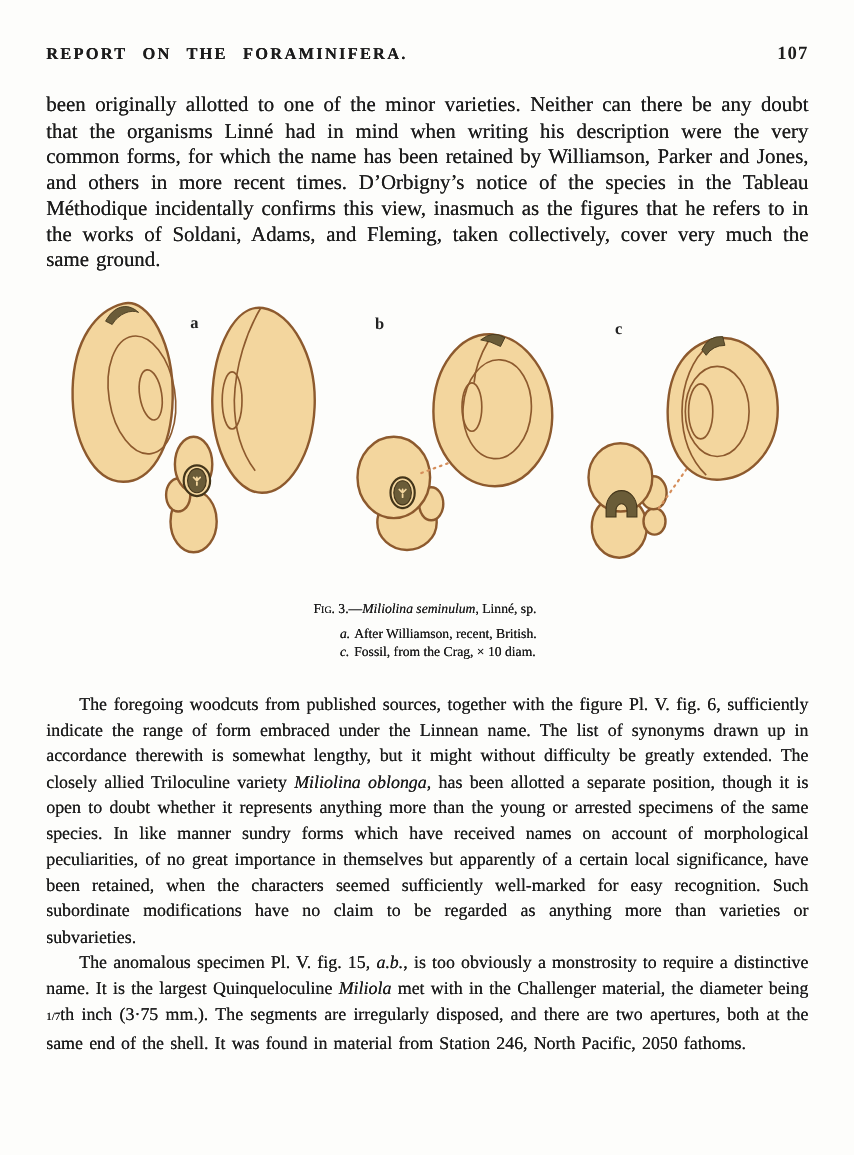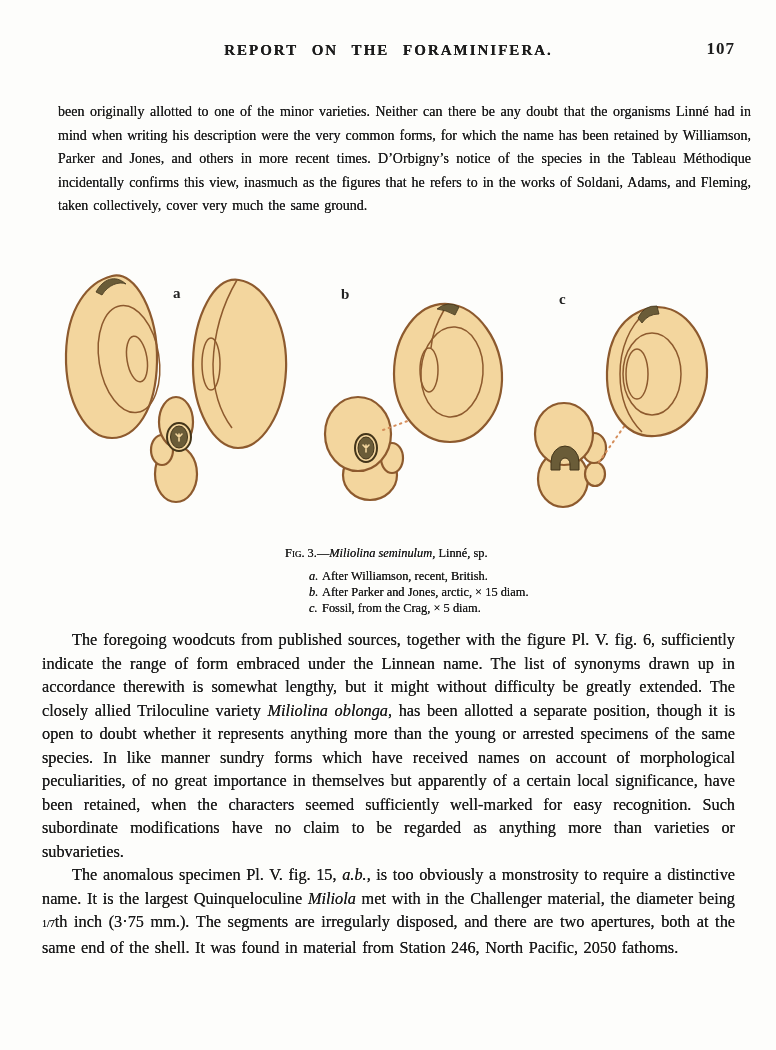--- a/index.html
+++ b/index.html
@@ -7,32 +7,32 @@
     width:776px; height:1050px;
     background:var(--paper,#fdfdfb);
     color:var(--ink,#1c1c1c);
     font-family:"Liberation Serif","DejaVu Serif",serif;
     position:relative; overflow:hidden;
   }
   .page { position:absolute; inset:0; }
 
   .header { position:absolute; top:42px; left:42px; width:693px; height:24px; }
   .header-title {
-    text-align:center; font-size:15px; font-weight:bold;
+    font-size:15px; font-weight:bold;
     letter-spacing:2px; word-spacing:8px;
     text-shadow:0 0 .3px currentColor;
   }
   .page-number {
     position:absolute; right:0; top:-3px;
     font-size:17px; font-weight:bold; letter-spacing:1px;
   }
 
   .para {
-    position:absolute; left:42px; width:693px; margin:16px;
-    text-align:justify; font-size:14px; line-height:23.5px;
+    position:absolute; left:42px; width:693px; margin:0;
+    text-align:justify; font-size:19px; line-height:23.5px;
     word-spacing:1.5px; text-shadow:0 0 .3px currentColor;
   }
   #p1 { top:84px; }
 
   .figure-svg { position:absolute; top:262px; left:0; }
   .shell   { fill:var(--shell-fill); stroke:var(--shell-outline); stroke-width:2.2; }
   .inner   { fill:none; stroke:var(--shell-outline); stroke-width:1.5; }
   .ap-ring { fill:var(--shell-fill); stroke:var(--aperture-rim); stroke-width:2; }
   .ap-dark { fill:var(--aperture-dark); stroke:var(--aperture-rim); stroke-width:1; }
   .tooth   { fill:none; stroke:var(--shell-fill); stroke-width:1.6; stroke-linecap:round; }
@@ -130,22 +130,21 @@
         <ellipse class="inner" cx="652" cy="112" rx="29" ry="41"></ellipse>
         <ellipse class="inner" cx="637" cy="112" rx="11" ry="25"></ellipse>
         <path class="notch" d="M638,56 q6,-13 19,-12 l2,8 q-11,0 -17,9 z"></path>
       </g>
     </g>
   </svg>
 
   <div class="caption">
     <div class="caption-title"><span class="fig-label">Fig. 3.</span><span>—</span><i>Miliolina seminulum</i><span>, Linné, sp.</span></div>
     <div class="caption-item"><span class="cap-letter">a.</span><span>After Williamson, recent, British.</span></div>
-    <div class="caption-item"><span class="cap-letter">b.</span><span>After Parker and Jones, arctic, × 15 diam.</span></div>
-    <div class="caption-item"><span class="cap-letter">c.</span><span>Fossil, from the Crag, × 5 diam.</span></div>
+    <div class="caption-item"><span class="cap-letter">c.</span><span>Fossil, from the Crag, × 10 diam.</span></div>
   </div>
 
   <div class="flow">
     <p><span>The foregoing woodcuts from published sources, together with the figure Pl. V. fig. 6, sufficiently indicate the range of form embraced under the Linnean name. The list of synonyms drawn up in accordance therewith is somewhat lengthy, but it might without difficulty be greatly extended. The closely allied Triloculine variety </span><i>Miliolina oblonga</i><span>, has been allotted a separate position, though it is open to doubt whether it represents anything more than the young or arrested specimens of the same species. In like manner sundry forms which have received names on account of morphological peculiarities, of no great importance in themselves but apparently of a certain local significance, have been retained, when the characters seemed sufficiently well-marked for easy recognition. Such subordinate modifications have no claim to be regarded as anything more than varieties or subvarieties.</span></p>
     <p><span>The anomalous specimen Pl. V. fig. 15, </span><i>a.b.</i><span>, is too obviously a monstrosity to require a distinctive name. It is the largest Quinqueloculine </span><i>Miliola</i><span> met with in the Challenger material, the diameter being </span><span class="frac">1/7</span><span>th inch (3·75 mm.). The segments are irregularly disposed, and there are two apertures, both at the same end of the shell. It was found in material from Station 246, North Pacific, 2050 fathoms.</span></p>
   </div>
 
 </div>
 
 </body></html>

